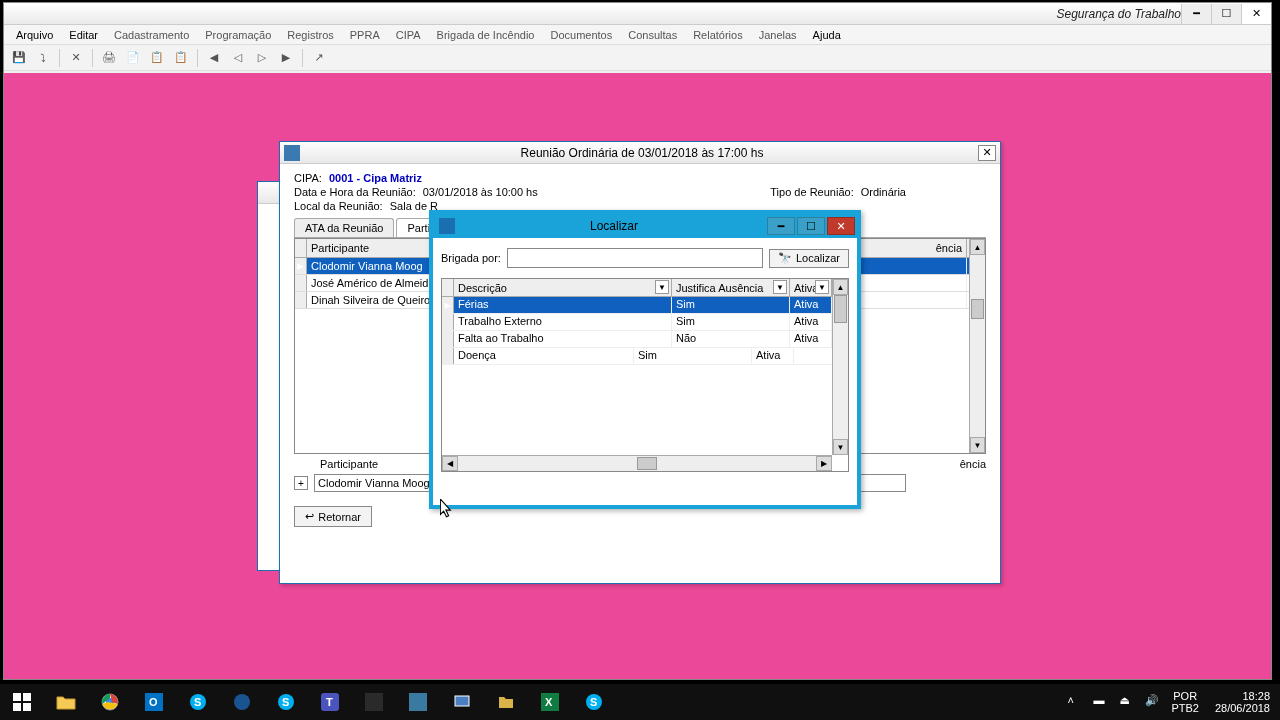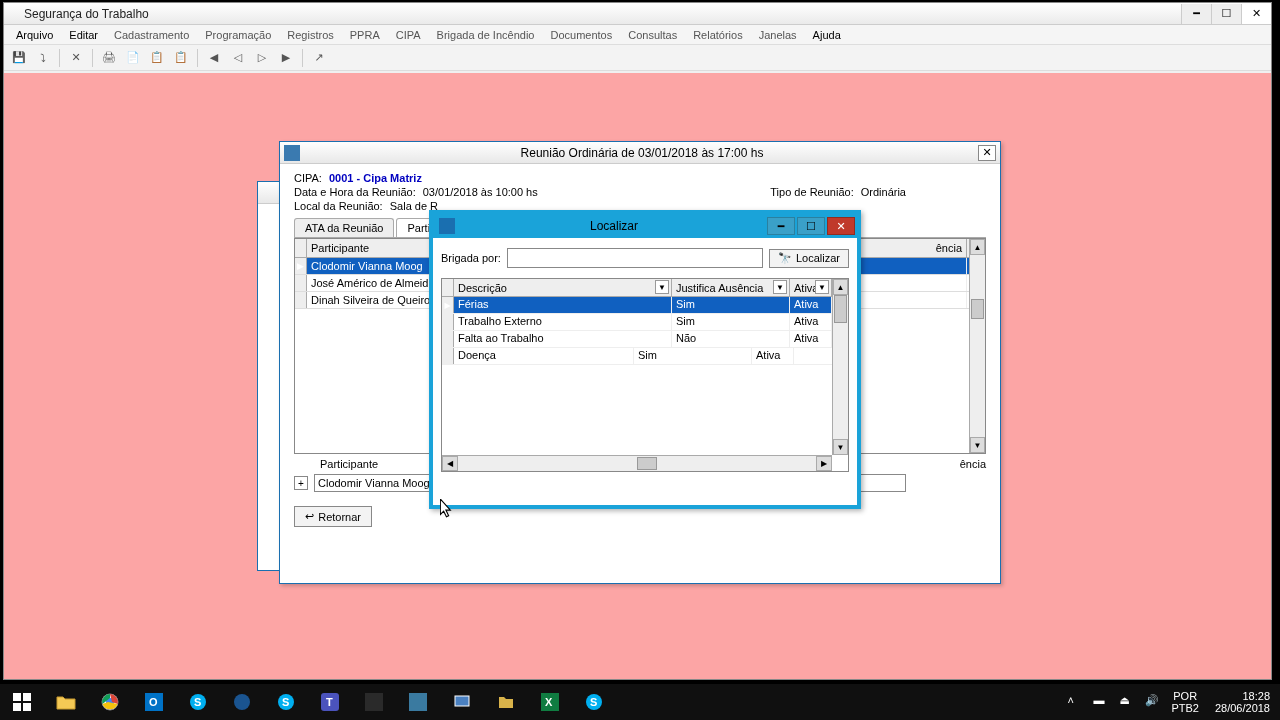--- a/index.html
+++ b/index.html
@@ -1,34 +1,34 @@
 <!DOCTYPE html>
 <html><head>
 <meta charset="utf-8">
 <style>
 * { box-sizing: border-box; margin: 0; padding: 0; font-family: "Segoe UI", Tahoma, sans-serif; font-size: 11px; }
 body { background: #000; width: 1280px; height: 720px; overflow: hidden; position: relative; }
 
 
 .app-window { position: absolute; top: 2px; left: 3px; width: 1269px; height: 678px; background: #f0f0f0; border: 1px solid #888; }
 .app-titlebar { height: 22px; background: linear-gradient(#fff,#eaeaea); display: flex; align-items: center; border-bottom: 1px solid #ccc; }
-.app-titlebar .title { flex: 1; text-align: left; font-size: 12px; color: #222; }
+.app-titlebar .title { flex: 1; text-align: right; font-size: 12px; color: #222; font-style: italic; }
 .win-controls { display: flex; }
 .win-btn { width: 30px; height: 20px; display: flex; align-items: center; justify-content: center; border-left: 1px solid #ccc; background: #eee; cursor: pointer; }
 .win-btn.close { background: #fff; }
 
 .menubar { height: 20px; background: #f5f5f5; display: flex; align-items: center; padding: 0 4px; border-bottom: 1px solid #ddd; }
 .menubar span { padding: 2px 8px; color: #555; cursor: pointer; }
 .menubar span.bold { color: #000; }
 
 .toolbar { height: 26px; background: #f3f3f3; display: flex; align-items: center; padding: 0 4px; gap: 2px; border-bottom: 1px solid #ddd; }
 .tool-btn { width: 22px; height: 22px; display: flex; align-items: center; justify-content: center; border: 1px solid transparent; color: #555; cursor: pointer; }
 .tool-sep { width: 1px; height: 18px; background: #ccc; margin: 0 3px; }
 
-.workspace { position: absolute; top: 70px; left: 0; right: 0; bottom: 0; background: #fca5a5; }
+.workspace { position: absolute; top: 70px; left: 0; right: 0; bottom: 0; background: #ec4899; }
 
 
 .dialog1 { position: absolute; top: 68px; left: 275px; width: 722px; height: 443px; background: #f5f5f5; border: 1px solid #1a6fb0; box-shadow: 2px 2px 4px rgba(0,0,0,0.2); }
 .dialog1-title { height: 22px; background: linear-gradient(#fff,#e8e8e8); display: flex; align-items: center; padding: 0 4px; border-bottom: 1px solid #ccc; }
 .dialog1-title .icon { width: 16px; height: 16px; background: #3a7ab0; margin-right: 6px; }
 .dialog1-title .title { flex: 1; text-align: center; font-size: 12px; }
 .dialog1-title .close { width: 18px; height: 16px; border: 1px solid #888; background: #fff; display: flex; align-items: center; justify-content: center; cursor: pointer; }
 
 .d1-body { padding: 6px 14px; background: #fff; height: calc(100% - 22px); position: relative; }
 .d1-row { display: flex; align-items: center; margin: 2px 0; }

